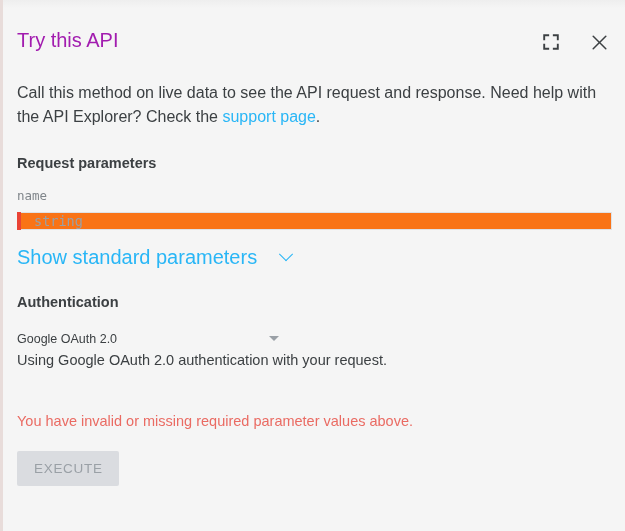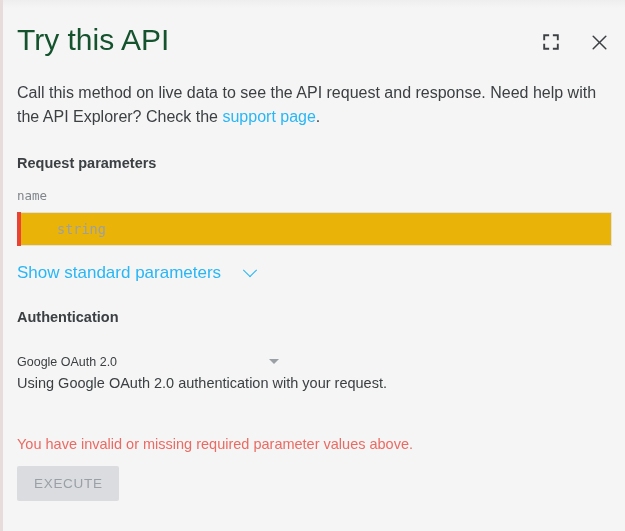--- a/index.html
+++ b/index.html
@@ -42,24 +42,24 @@
   }
 
   
   .header {
     display: flex;
     align-items: flex-start;
     justify-content: space-between;
     padding-top: 21px;
   }
   .title {
-    font-size: 30px;
+    font-size: 20px;
     line-height: 38px;
     font-weight: 400;
-    color: #14532d;
+    color: #a21caf;
     letter-spacing: 0px;
     margin: 0;
     padding: 0;
   }
   .header-actions {
     display: flex;
     align-items: center;
     gap: 26px;
     padding-top: 10px;
     padding-right: 2px;
@@ -105,28 +105,27 @@
   .param-label {
     font-family: "DejaVu Sans Mono", "Liberation Mono", monospace;
     font-size: 12.5px;
     line-height: 16px;
     color: #80868b;
     margin-top: 15px;
     margin-bottom: 8px;
   }
   .field-wrap {
     position: relative;
-    height: 34px;
-    background: #eab308;
+    height: 18px;
+    background: #f97316;
     border: 1px solid #dfe1e5;
     border-left: none;
     box-sizing: border-box;
     display: flex;
     align-items: center;
-    padding-left: 23px;
   }
   .field-error-bar {
     position: absolute;
     left: 0; top: -1px; bottom: -1px;
     width: 4px;
     background: #ea4335;
   }
   .field-input {
     border: none;
     outline: none;
@@ -140,37 +139,37 @@
     box-sizing: border-box;
   }
   .field-input::placeholder { color: #9aa0a6; opacity: 1; }
 
   
   .toggle-row {
     margin-top: 17px;
     display: inline-flex;
     align-items: center;
     gap: 24px;
-    font-size: 17px;
+    font-size: 20px;
     line-height: 20px;
     color: #29b6f6;
     cursor: pointer;
   }
   .chev {
     display: inline-block;
     width: 9px;
     height: 9px;
     border-right: 1.4px solid currentColor;
     border-bottom: 1.4px solid currentColor;
     transform: rotate(45deg) translate(-2px, -2px);
   }
 
   
   .select-row {
-    margin-top: 24px;
+    margin-top: 16px;
     position: relative;
     width: 262px;
     height: 22px;
     display: flex;
     align-items: center;
     cursor: pointer;
   }
   .select-value {
     font-size: 12.5px;
     line-height: 18px;
@@ -198,21 +197,21 @@
   }
 
   
   .error-msg {
     margin-top: 41px;
     font-size: 14.5px;
     line-height: 20px;
     color: #ea6b63;
   }
   .execute-btn {
-    margin-top: 12px;
+    margin-top: 20px;
     display: inline-block;
     background: #dadce0;
     color: #9aa0a6;
     border: none;
     font-family: "Liberation Sans", sans-serif;
     font-size: 13.5px;
     letter-spacing: 0.7px;
     padding: 10px 16px 10px 17px;
     border-radius: 2px;
     cursor: default;

